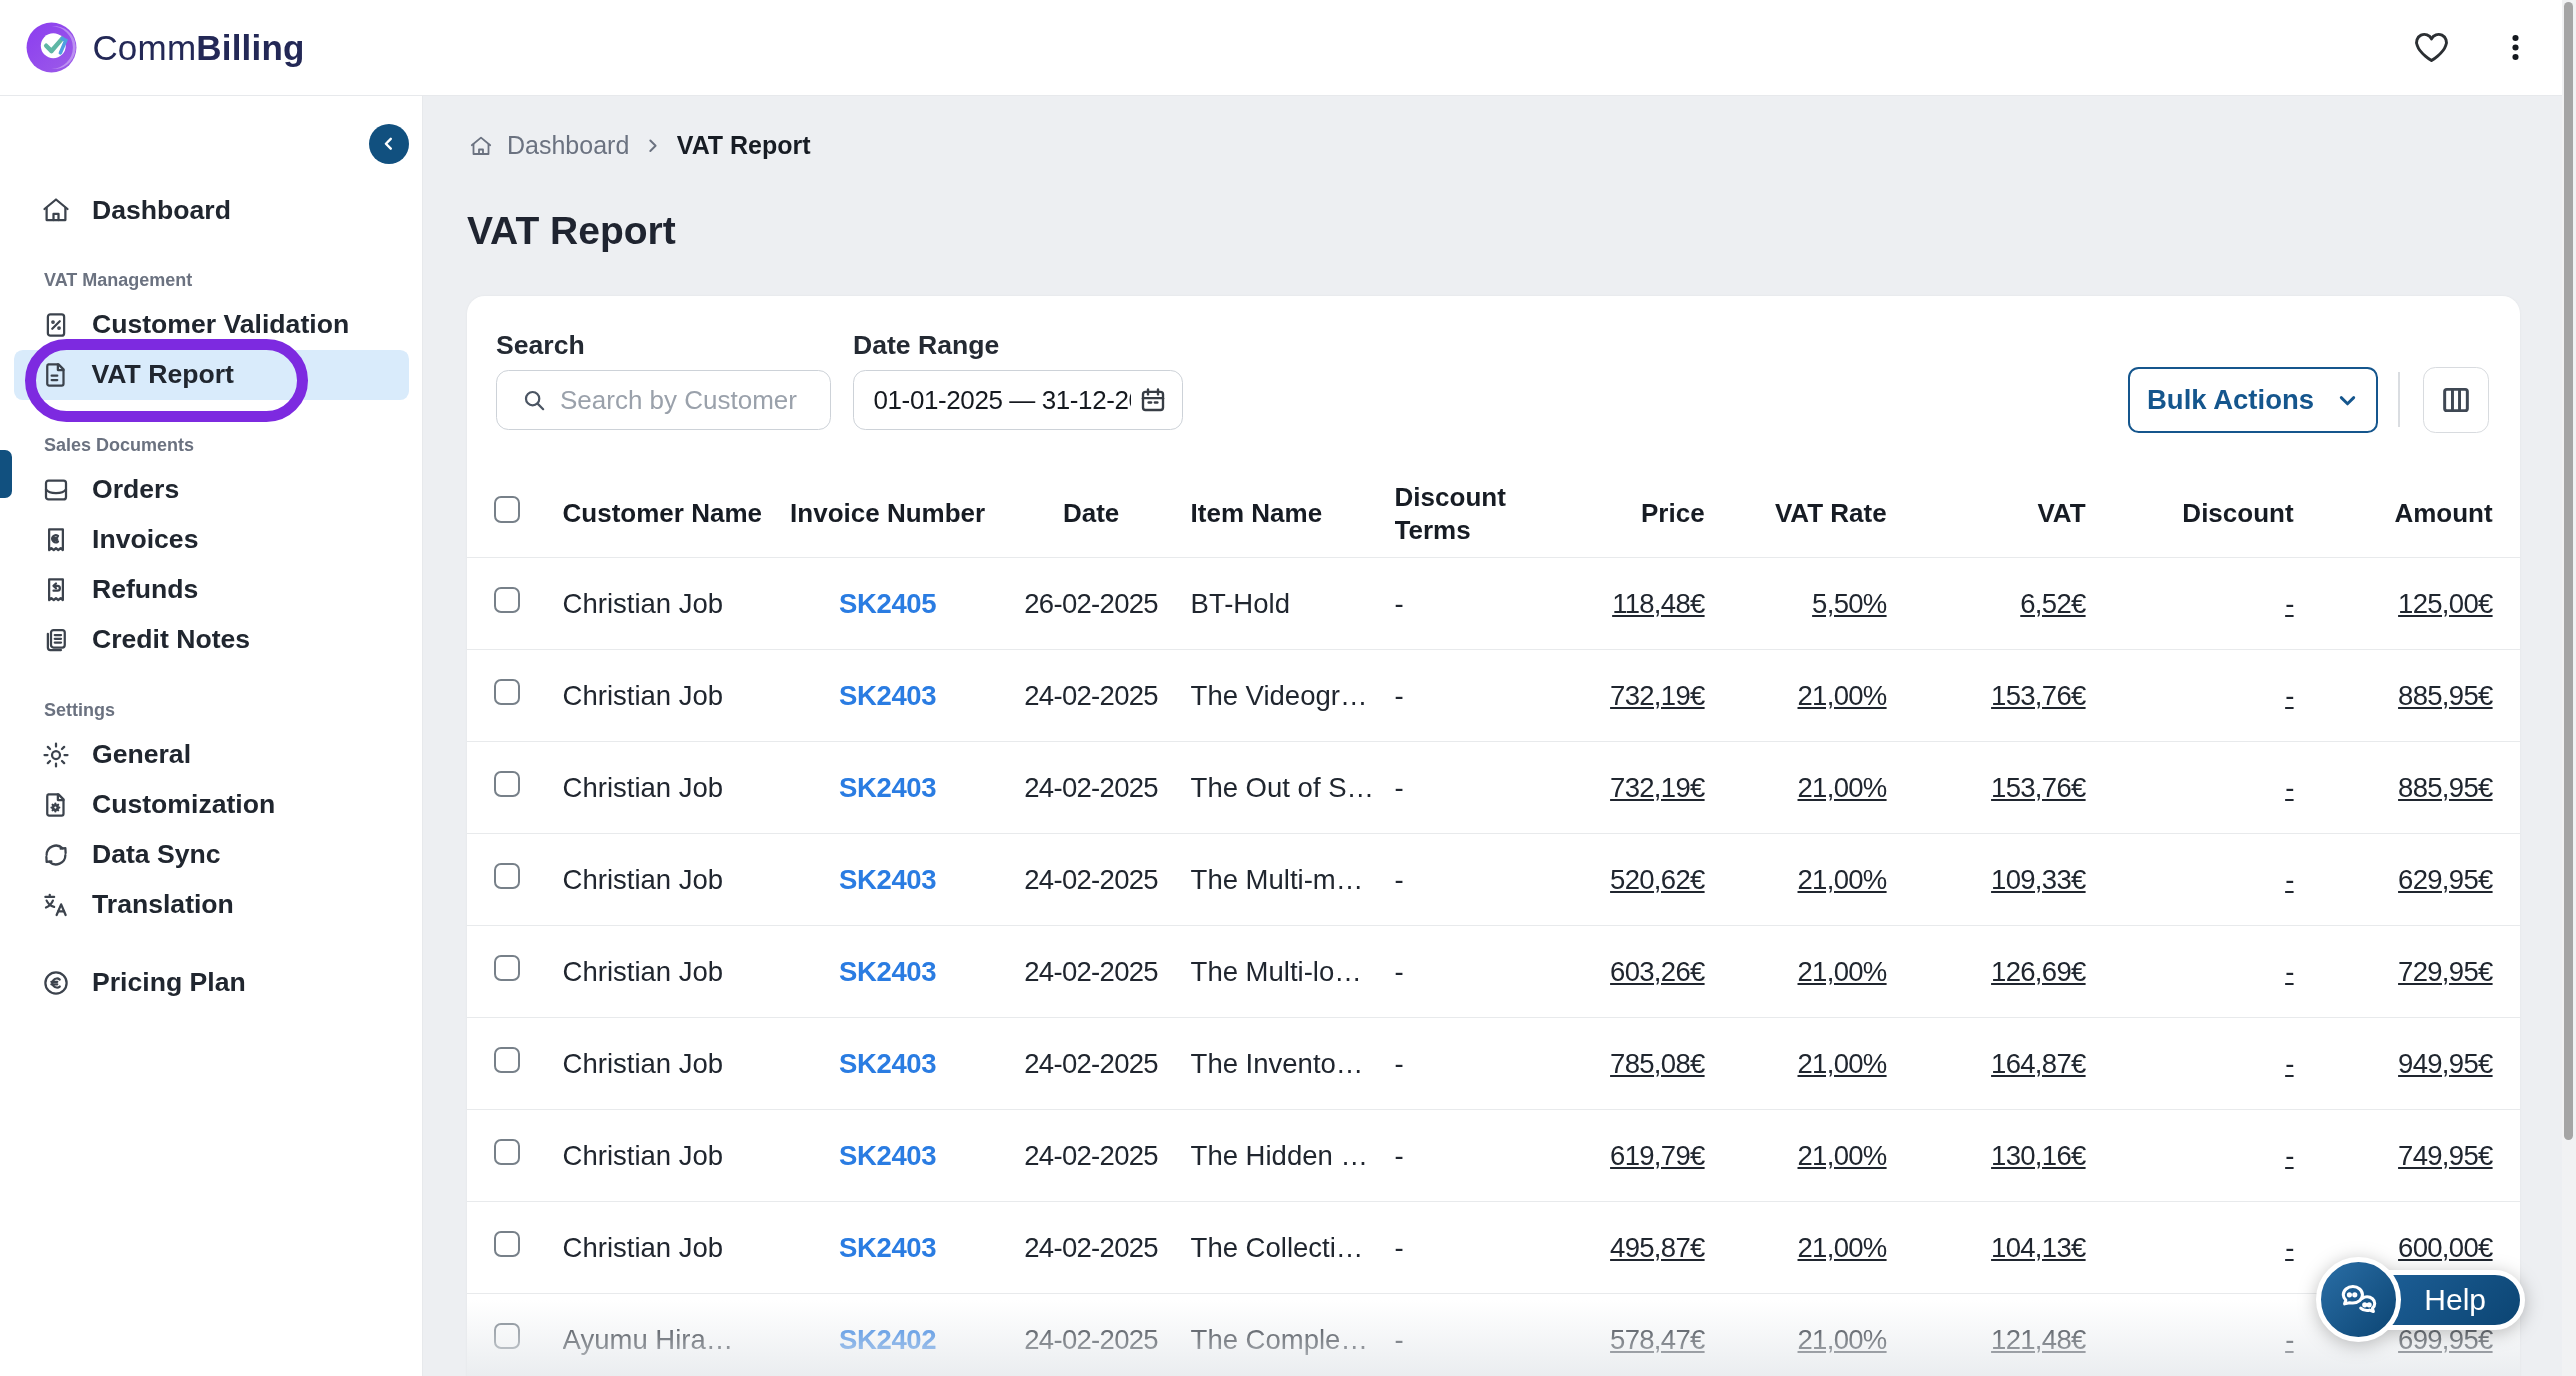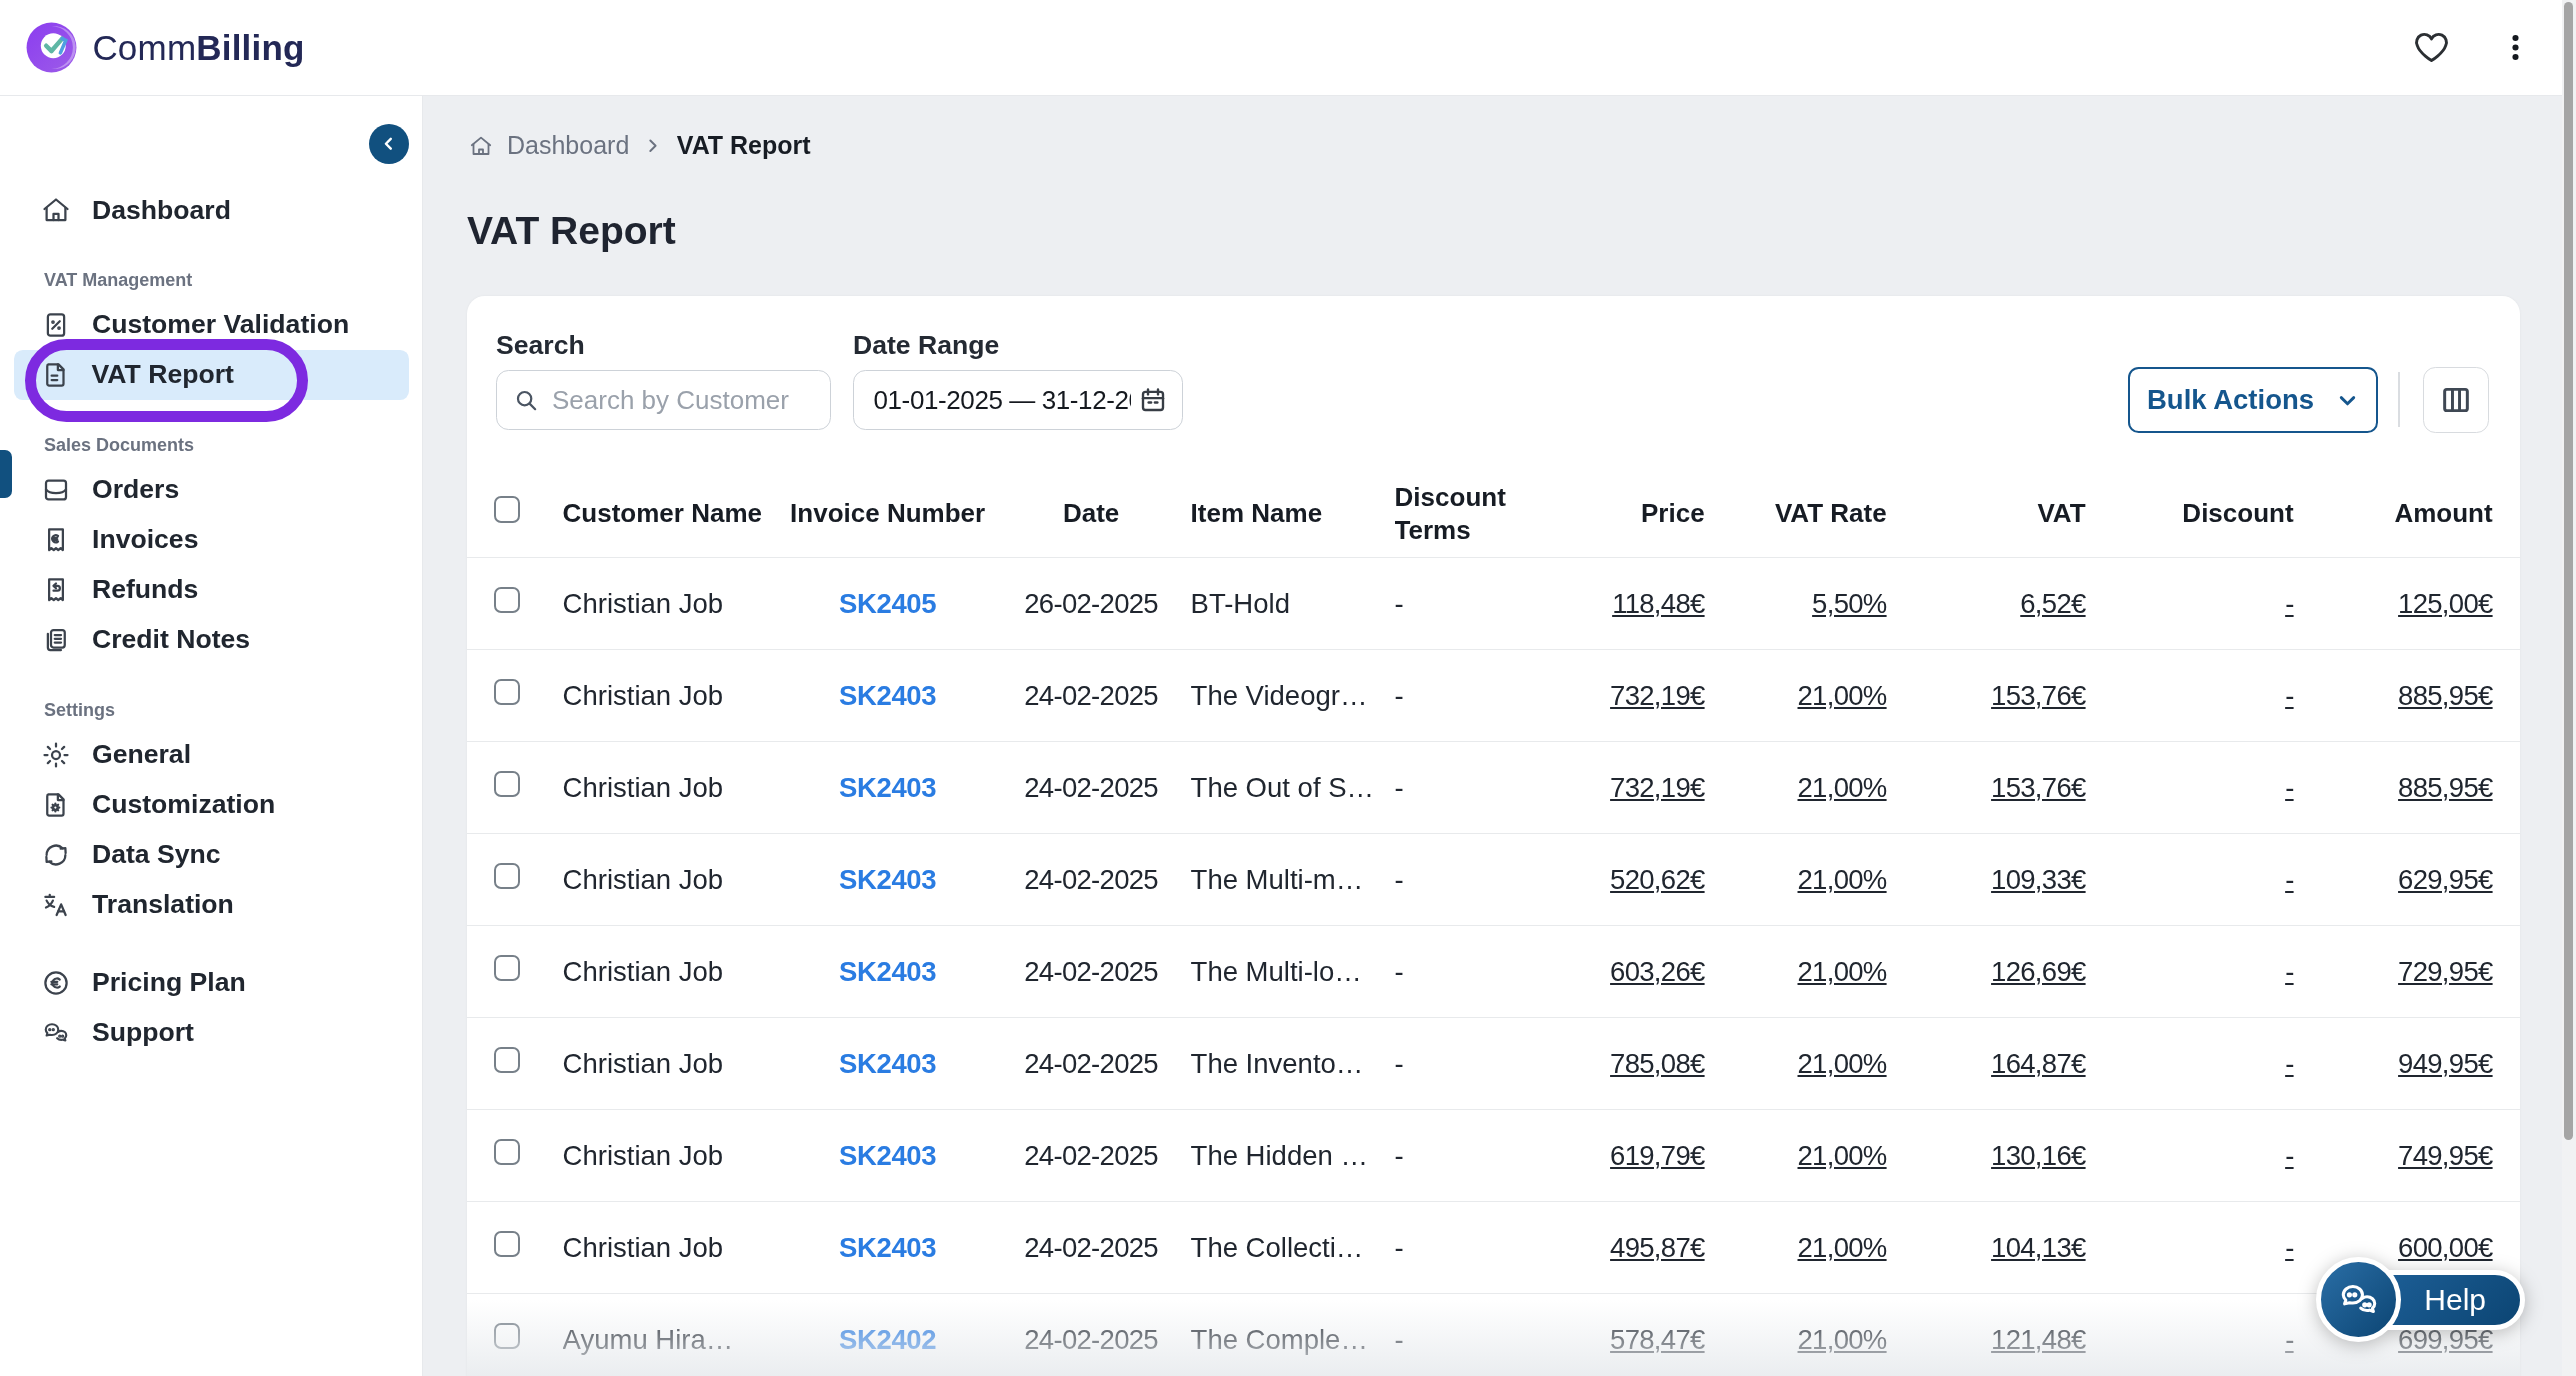--- a/index.html
+++ b/index.html
@@ -34,21 +34,21 @@
   .breadcrumb .crumb-current { color:#171c24; font-weight:600; }
   .page-title { position:absolute; left:467px; top:209px; font-size:39px; font-weight:700; color:#1f2430; }
 
   .card { position:absolute; left:467px; top:296px; width:2053px; height:1107px; background:#fff; border-radius:17.7px; box-shadow:0 0.9px 2.7px rgba(16,24,40,.05); }
 
   .filters { position:relative; height:174px; }
   .f-label { position:absolute; top:34px; font-size:26.6px; font-weight:600; color:#242a33; }
   .lbl-search { left:29px; }
   .lbl-date { left:386px; }
   .input { position:absolute; top:74px; height:60px; border:1.8px solid #cdd2d8; border-radius:12.4px; background:#fff; display:flex; align-items:center; overflow:hidden; }
-  .search-box { left:29px; width:335px; padding:0 16px; gap:12.4px; }
+  .search-box { left:29px; width:335px; padding:0 24px; gap:12.4px; }
   .search-box input { border:none; outline:none; font-size:26px; color:#242a33; width:100%; font-family:"Liberation Sans",sans-serif; }
   .search-box input::placeholder { color:#9aa1ab; }
   .date-box { left:386px; width:330px; padding:0 14px 0 19.5px; }
   .date-text { font-size:26px; color:#15191f; letter-spacing:-0.4px; white-space:nowrap; overflow:hidden; flex:1; }
   .date-box .cal { flex:0 0 auto; margin-left:7px; }
   .bulk-btn { position:absolute; right:142px; top:71px; height:66px; width:250px; border:2.7px solid #15568d; border-radius:10.6px; background:#fff; color:#15568d; font-size:27.5px; font-weight:700; display:flex; align-items:center; justify-content:center; gap:22px; cursor:pointer; font-family:"Liberation Sans",sans-serif; }
   .tool-divider { position:absolute; right:120px; top:76px; width:1.8px; height:55px; background:#dadde1; }
   .cols-btn { position:absolute; right:31px; top:71px; width:66px; height:66px; border:1.8px solid #d8dbdf; border-radius:12.4px; background:#fff; display:flex; align-items:center; justify-content:center; cursor:pointer; }
 
   
@@ -267,33 +267,20 @@
         <span class="nicon">
           <svg viewBox="0 0 24 24" fill="none" stroke="currentColor" stroke-width="1.8" stroke-linecap="round" stroke-linejoin="round">
               <circle cx="12" cy="12" r="8.5"></circle>
               <path d="M15 9.2a3.6 3.6 0 1 0 0 5.6"></path>
               <line x1="8.3" y1="11" x2="13" y2="11"></line>
               <line x1="8.3" y1="13" x2="13" y2="13"></line>
             </svg>
         </span>
         <span class="nlabel">Pricing Plan</span>
       </div>
-      <div class="nav-item">
-        <span class="nicon">
-          <svg viewBox="0 0 24 24" fill="none" stroke="currentColor" stroke-width="1.7" stroke-linecap="round" stroke-linejoin="round">
-              <path d="M13.8 9.3c0 2.4-2.2 4.3-5 4.3-.6 0-1.2-.1-1.7-.2L4.5 14l.6-1.9A4.2 4.2 0 0 1 3.8 9.3c0-2.4 2.2-4.3 5-4.3s5 1.9 5 4.3z"></path>
-              <path d="M12.9 16.2c.8.8 2 1.3 3.3 1.3.5 0 .9 0 1.3-.2l2 .7-.5-1.6c.7-.7 1.2-1.6 1.2-2.6 0-1.9-1.8-3.5-4-3.5-.9 0-1.8.3-2.4.8"></path>
-              <circle cx="7" cy="9.3" r="0.5" fill="currentColor"></circle>
-              <circle cx="9.8" cy="9.3" r="0.5" fill="currentColor"></circle>
-              <circle cx="15" cy="14.5" r="0.5" fill="currentColor"></circle>
-              <circle cx="17.3" cy="14.5" r="0.5" fill="currentColor"></circle>
-            </svg>
-        </span>
-        <span class="nlabel">Support</span>
-      </div>
     </div>
   </div>
 
   <div class="active-bar"></div>
   <div class="annotation-ring"></div>
 </nav>
 
 <div class="breadcrumb">
   <span>
     <svg width="24" height="24" viewBox="0 0 24 24" fill="none" stroke="#6b7280" stroke-width="1.8" stroke-linecap="round" stroke-linejoin="round">

